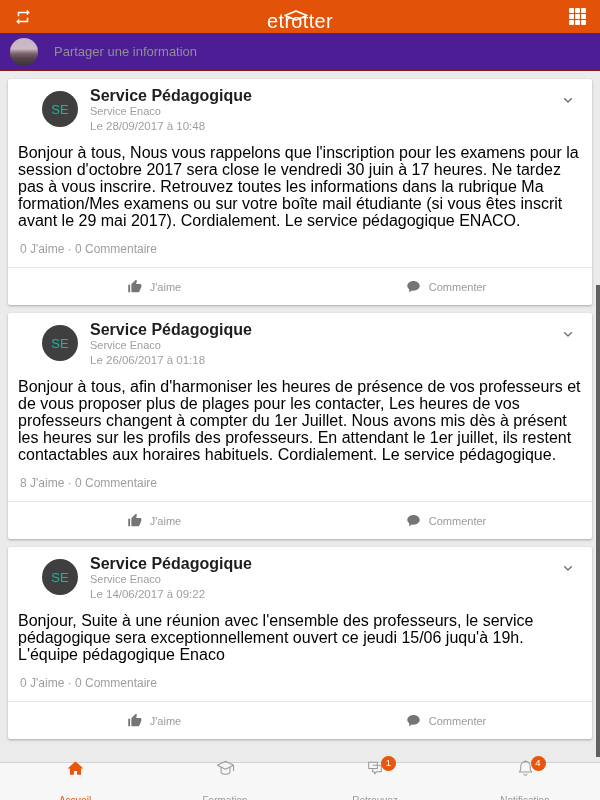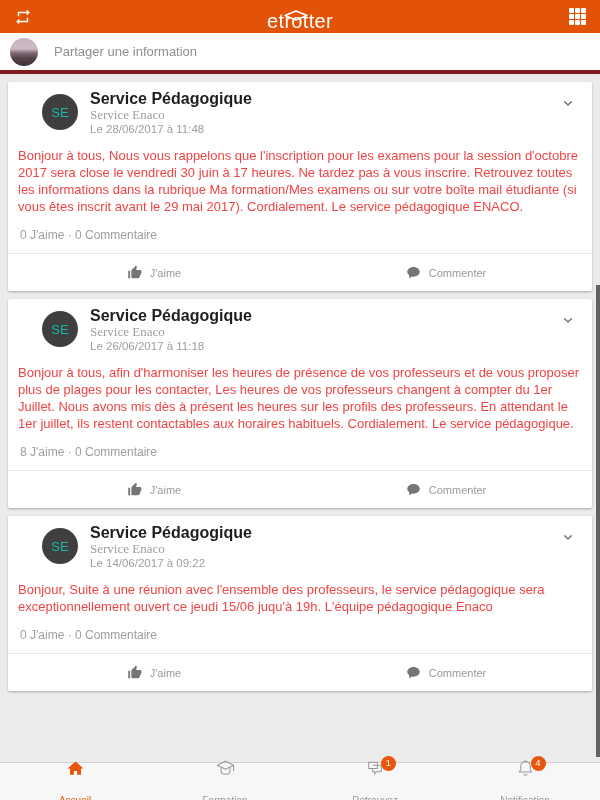--- a/index.html
+++ b/index.html
@@ -10,36 +10,36 @@
   }
   
   .hdr{height:33px;background:#E25309;position:relative;display:flex;align-items:center;justify-content:space-between;padding:0 13px;z-index:5;gap:20px;}
   .hdr-ic{width:20px;height:20px;display:flex;align-items:center;justify-content:center;cursor:pointer;}
   .logo-wrap{position:absolute;left:0;right:0;top:0;height:33px;display:flex;align-items:flex-end;justify-content:center;pointer-events:none;}
   .logo{color:#fff;font-size:20px;line-height:24px;letter-spacing:.3px;position:relative;}
   .logo .cap{position:absolute;top:-7px;left:50%;margin-left:-17px;}
   .grid9{display:grid;grid-template-columns:repeat(3,5px);grid-template-rows:repeat(3,5px);gap:1px;}
   .grid9 span{background:#fff;border-radius:1px;}
   
-  .share{height:37px;background:#ffffff;border-bottom:4px solid #7f1d1d;display:flex;align-items:center;padding:0 10px;cursor:pointer;}
+  .share{height:37px;background:#4c1d95;border-bottom:1px solid #7f1d1d;display:flex;align-items:center;padding:0 10px;cursor:pointer;}
   .share-avatar{width:28px;height:28px;border-radius:50%;flex:0 0 28px;
     background:linear-gradient(180deg,#c5b3c2 0%,#cdbcc6 38%,#7d6670 55%,#55434b 72%,#3c3138 100%);}
   .share-label{color:#8f8f8f;font-size:13px;margin-left:16px;}
   
   .feed{padding:8px 8px 0 8px;}
   .card{background:#fff;border-radius:2px;box-shadow:0 1px 2.5px rgba(0,0,0,.28);margin-bottom:8px;}
   .card-top{display:flex;align-items:flex-start;padding:9px 10px 2px 4px;position:relative;}
   .avatar{width:36px;height:36px;border-radius:50%;background:#3F3F3F;color:#14b8a6;
     display:flex;align-items:center;justify-content:center;font-size:13px;margin:3px 12px 0 30px;cursor:pointer;}
   .meta{display:flex;flex-direction:column;}
   .author{font-size:16px;font-weight:bold;color:#1e1e1e;line-height:16px;}
-  .org{font-size:13px;color:#9e9e9e;line-height:15px;font-family:Liberation Serif, serif;}
+  .org{font-size:11px;color:#9e9e9e;line-height:15px;}
   .date{font-size:11.5px;color:#9e9e9e;line-height:15px;}
   .chev{position:absolute;right:16px;top:13px;cursor:pointer;line-height:0;}
-  .pbody{padding:8px 10px 0 10px;font-size:13px;color:#ef4444;line-height:17px;}
+  .pbody{padding:8px 10px 0 10px;font-size:16px;color:#000000;line-height:17px;}
   .pstats{padding:13px 10px 11px 12px;font-size:12px;color:#9e9e9e;}
   .pactions{display:flex;border-top:1px solid #e7e7e7;}
   .act{flex:1;display:flex;align-items:center;justify-content:center;gap:8px;height:37px;background:none;border:0;cursor:pointer;padding:0;font-family:inherit;}
   .act-ic{line-height:0;}
   .act-lb{font-size:11px;color:#9a9a9a;}
   
   .scrollbar{position:absolute;right:0;top:285px;width:4px;height:472px;background:#616161;z-index:6;}
   
   .nav{position:absolute;left:0;right:0;bottom:0;height:37px;background:#f7f7f7;border-top:1px solid #d2d2d2;display:flex;z-index:5;}
   .nav-item{flex:1;display:flex;flex-direction:column;align-items:center;justify-content:center;cursor:pointer;padding-top:1px;}
@@ -91,21 +91,21 @@
   </div>
 
   <main class="feed">
 
     <article class="card">
       <div class="card-top">
         <div class="avatar">SE</div>
         <div class="meta">
           <span class="author">Service Pédagogique</span>
           <span class="org">Service Enaco</span>
-          <span class="date">Le 28/06/2017 à 11:48</span>
+          <span class="date">Le 28/09/2017 à 10:48</span>
         </div>
         <span class="chev">
           <svg width="16" height="16" viewBox="0 0 24 24">
               <path d="M7 10l5 5 5-5" fill="none" stroke="#6d6d6d" stroke-width="2" stroke-linecap="round" stroke-linejoin="round"></path>
             </svg>
         </span>
       </div>
       <div class="pbody">Bonjour à tous, Nous vous rappelons que l'inscription pour les examens pour la session d'octobre 2017 sera close le vendredi 30 juin à 17 heures. Ne tardez pas à vous inscrire. Retrouvez toutes les informations dans la rubrique Ma formation/Mes examens ou sur votre boîte mail étudiante (si vous êtes inscrit avant le 29 mai 2017). Cordialement. Le service pédagogique ENACO.</div>
       <div class="pstats">0 J'aime · 0 Commentaire</div>
       <div class="pactions">
@@ -127,21 +127,21 @@
         </button>
       </div>
     </article>
 
     <article class="card">
       <div class="card-top">
         <div class="avatar">SE</div>
         <div class="meta">
           <span class="author">Service Pédagogique</span>
           <span class="org">Service Enaco</span>
-          <span class="date">Le 26/06/2017 à 11:18</span>
+          <span class="date">Le 26/06/2017 à 01:18</span>
         </div>
         <span class="chev">
           <svg width="16" height="16" viewBox="0 0 24 24">
               <path d="M7 10l5 5 5-5" fill="none" stroke="#6d6d6d" stroke-width="2" stroke-linecap="round" stroke-linejoin="round"></path>
             </svg>
         </span>
       </div>
       <div class="pbody">Bonjour à tous, afin d'harmoniser les heures de présence de vos professeurs et de vous proposer plus de plages pour les contacter, Les heures de vos professeurs changent à compter du 1er Juillet. Nous avons mis dès à présent les heures sur les profils des professeurs. En attendant le 1er juillet, ils restent contactables aux horaires habituels. Cordialement. Le service pédagogique.</div>
       <div class="pstats">8 J'aime · 0 Commentaire</div>
       <div class="pactions">

